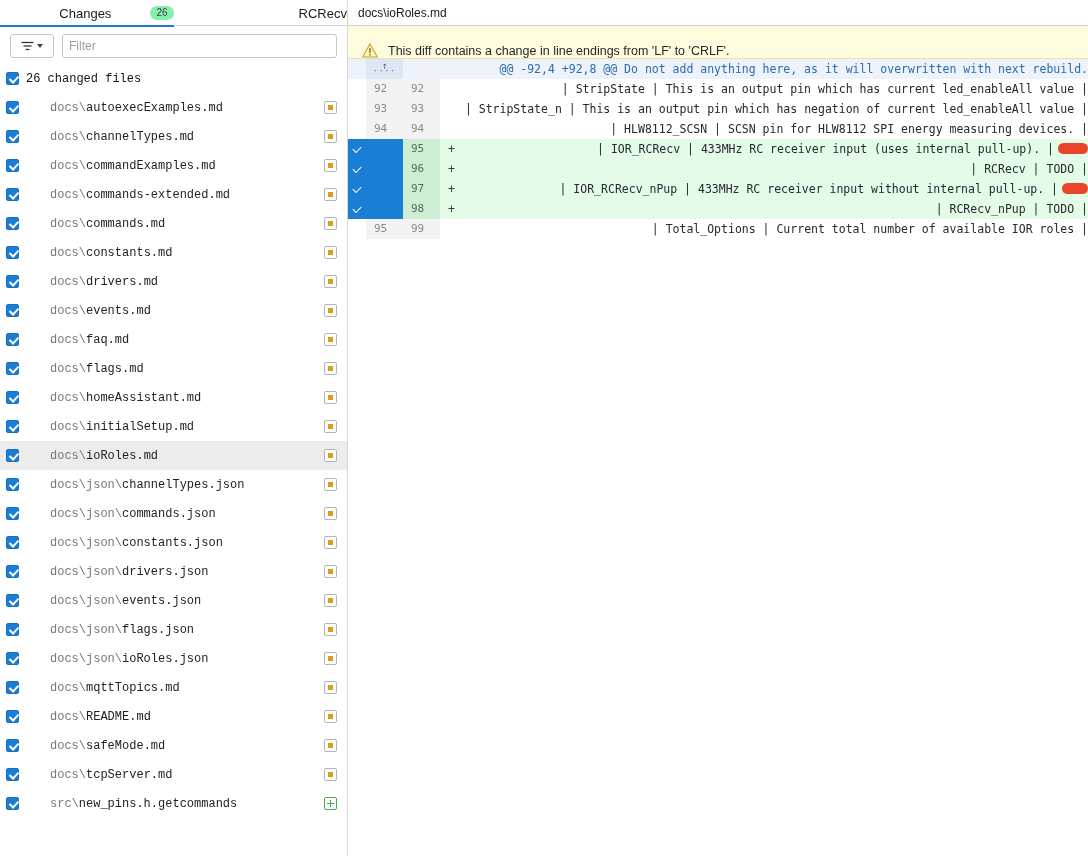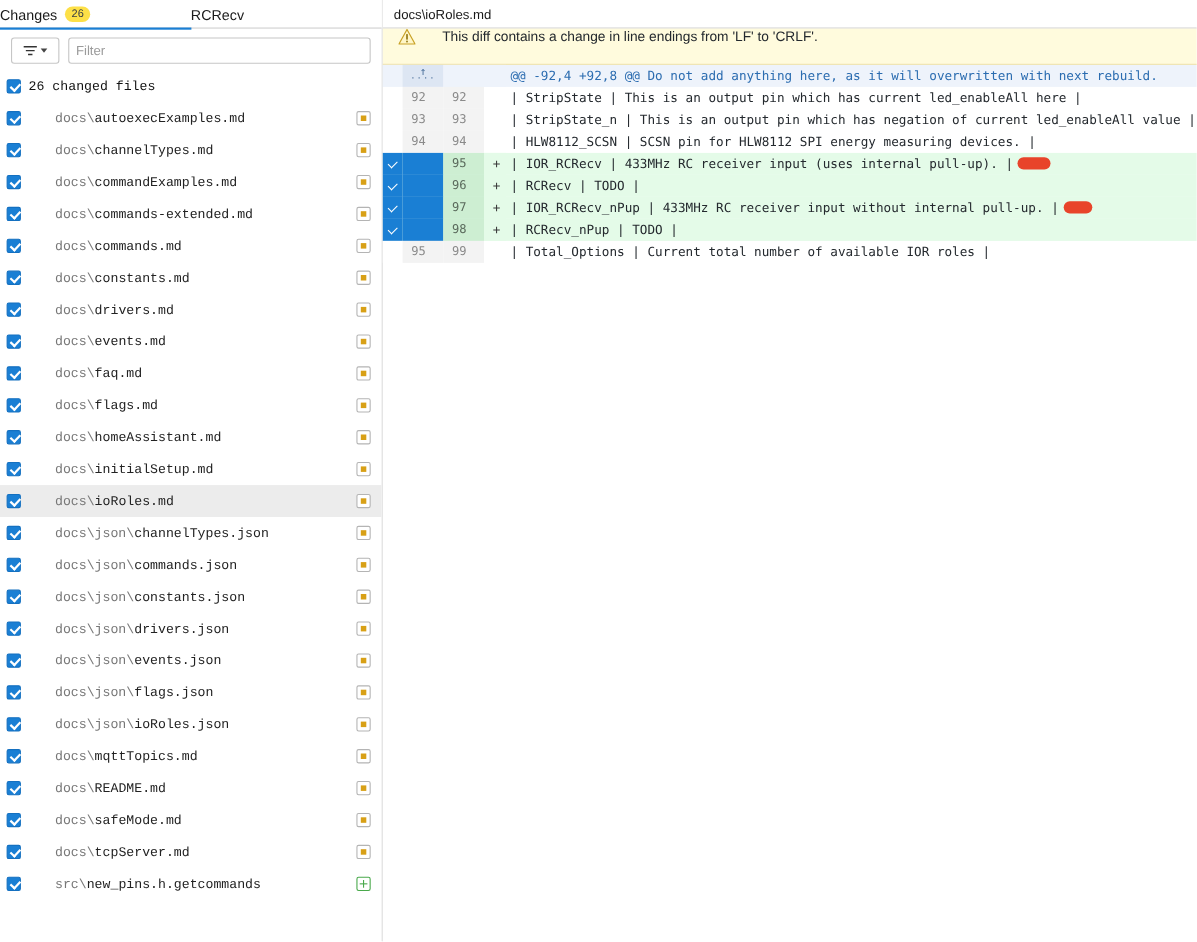--- a/index.html
+++ b/index.html
@@ -20,33 +20,34 @@
     border-right: 1px solid #d8d8d8;
     display: flex; flex-direction: column;
     background: #fff;
   }
   .tabs {
     display: flex; height: 26px;
     border-bottom: 1px solid #d0d0d0;
     background: #fff;
   }
   .tab {
-    flex: 1; display: flex; align-items: center; justify-content: flex-start;
+    flex: 1; display: flex; align-items: center; justify-content: flex-end;
     font-size: 13px; color: #1a1a1a;
     cursor: default; position: relative;
     height: 26px;
+    gap: 32px;
   }
   .tab.active { font-weight: normal; }
   .tab.active:after {
     content: ""; position: absolute; left: 0; right: 0; bottom: -1px;
     height: 2px; background: #1a7fd4;
   }
   .tab .count {
     margin-left: 7px;
-    background: #fde047;
+    background: #86efac;
     color: #3a3f44;
     border-radius: 8px;
     font-size: 10px;
     padding: 1px 6px;
     line-height: 12px;
   }
   .filter-row {
     display: flex; align-items: center;
     padding: 8px 10px 6px 10px;
     gap: 8px;
@@ -138,22 +139,22 @@
     padding-left: 10px;
     font-size: 12px;
     color: #1a1a1a;
     border-bottom: 1px solid #d0d0d0;
     background: #fff;
   }
   .warning-bar {
     min-height: 33px;
     background: #fffbdd;
     border-bottom: 1px solid #eee2a8;
-    display: flex; align-items: flex-start;
-    gap: 24px;
+    display: flex; align-items: flex-end;
+    gap: 10px;
     padding: 0 14px;
     font-size: 12.5px;
     color: #24292e;
   }
   .warn-icon { width: 16px; height: 15px; display: block; }
 
   .diff {
     font-family: "DejaVu Sans Mono", "Liberation Mono", monospace;
     font-size: 11.5px;
     line-height: 20px;
@@ -181,21 +182,21 @@
     background: #f3f3f3;
     font-size: 11px;
   }
   .ln.blue { background: #1a7fd4; color: #fff; }
   .ln.add  { background: #cdeed2; color: #5a6a5c; }
   .marker {
     width: 20px; min-width: 20px;
     padding-left: 8px;
     color: #3a3a3a;
   }
-  .code { flex: 1; padding-left: 4px; overflow: hidden; }
+  .code { flex: 1; padding-left: 4px; overflow: hidden; text-align: right; }
   .dline.add-row { background: #e4fbe8; }
   .dline.hunk { background: #eef3fb; color: #2b6cb0; }
   .dline.hunk .ln { background: #eef3fb; color: #2b6cb0; }
   .dline.hunk .marker { background: #eef3fb; }
   .dline.hunk .gutter-chk { background: #eef3fb; }
   .hunk-expand {
     width: 37px; min-width: 37px;
     background: #dde6f3;
     color: #4a6f9a;
     display: flex; align-items: center; justify-content: center;
@@ -400,21 +401,21 @@
         <div class="gutter-chk"></div>
         <div class="hunk-expand">
           <span class="arrow">↑</span>
           <span class="dots">····</span>
         </div>
         <div class="ln" style="background:#eef3fb"></div>
         <div class="marker"></div>
         <div class="code">@@ -92,4 +92,8 @@ Do not add anything here, as it will overwritten with next rebuild.</div>
       </div>
       <div id="difflines">
-          <div class="dline"><div class="gutter-chk"></div><div class="ln">92</div><div class="ln">92</div><div class="marker"></div><div class="code">| StripState | This is an output pin which has current led_enableAll here |</div></div>
+          <div class="dline"><div class="gutter-chk"></div><div class="ln">92</div><div class="ln">92</div><div class="marker"></div><div class="code">| StripState | This is an output pin which has current led_enableAll value |</div></div>
           <div class="dline"><div class="gutter-chk"></div><div class="ln">93</div><div class="ln">93</div><div class="marker"></div><div class="code">| StripState_n | This is an output pin which has negation of current led_enableAll value |</div></div>
           <div class="dline"><div class="gutter-chk"></div><div class="ln">94</div><div class="ln">94</div><div class="marker"></div><div class="code">| HLW8112_SCSN | SCSN pin for HLW8112 SPI energy measuring devices. |</div></div>
           <div class="dline add-row"><div class="gutter-chk sel"><span class="tick"></span></div><div class="ln blue"><span class="tick" style="display: inline-block; margin-right: 10px;"></span></div><div class="ln add">95</div><div class="marker" style="background: rgb(228, 251, 232);">+</div><div class="code">| IOR_RCRecv | 433MHz RC receiver input (uses internal pull-up). |<span class="redact" style="width: 30px; margin-left: 4px;"></span></div></div>
           <div class="dline add-row"><div class="gutter-chk sel"><span class="tick"></span></div><div class="ln blue"><span class="tick" style="display: inline-block; margin-right: 10px;"></span></div><div class="ln add">96</div><div class="marker" style="background: rgb(228, 251, 232);">+</div><div class="code">| RCRecv | TODO |</div></div>
           <div class="dline add-row"><div class="gutter-chk sel"><span class="tick"></span></div><div class="ln blue"><span class="tick" style="display: inline-block; margin-right: 10px;"></span></div><div class="ln add">97</div><div class="marker" style="background: rgb(228, 251, 232);">+</div><div class="code">| IOR_RCRecv_nPup | 433MHz RC receiver input without internal pull-up. |<span class="redact" style="width: 26px; margin-left: 4px;"></span></div></div>
           <div class="dline add-row"><div class="gutter-chk sel"><span class="tick"></span></div><div class="ln blue"><span class="tick" style="display: inline-block; margin-right: 10px;"></span></div><div class="ln add">98</div><div class="marker" style="background: rgb(228, 251, 232);">+</div><div class="code">| RCRecv_nPup | TODO |</div></div>
           <div class="dline"><div class="gutter-chk"></div><div class="ln">95</div><div class="ln">99</div><div class="marker"></div><div class="code">| Total_Options | Current total number of available IOR roles |</div></div>
         </div>
     </div>
   </div>

